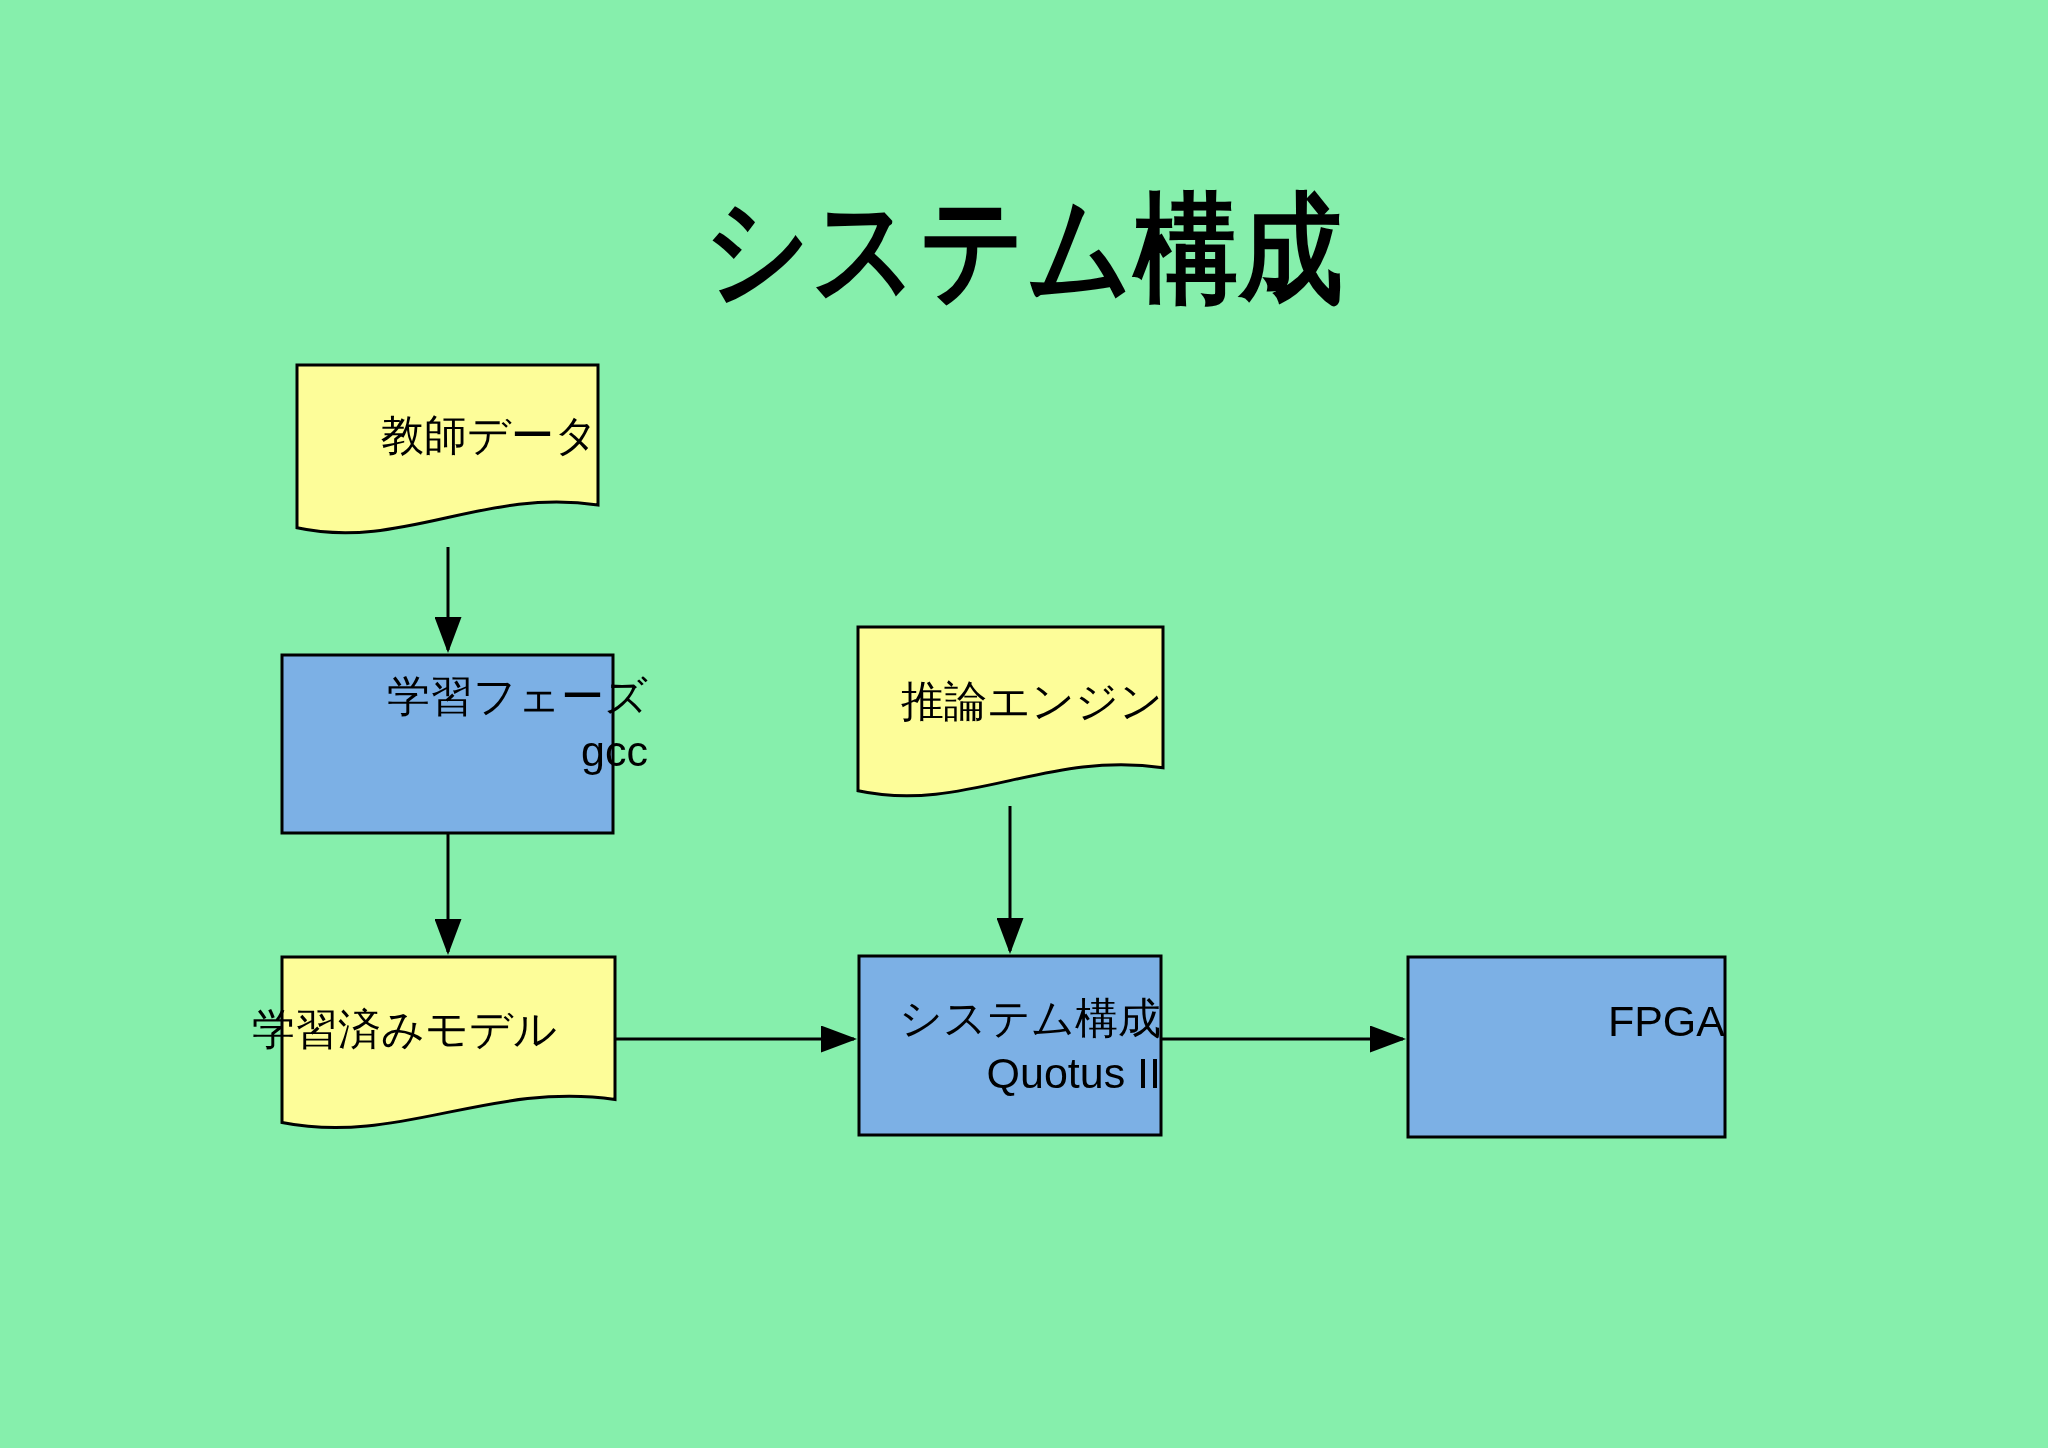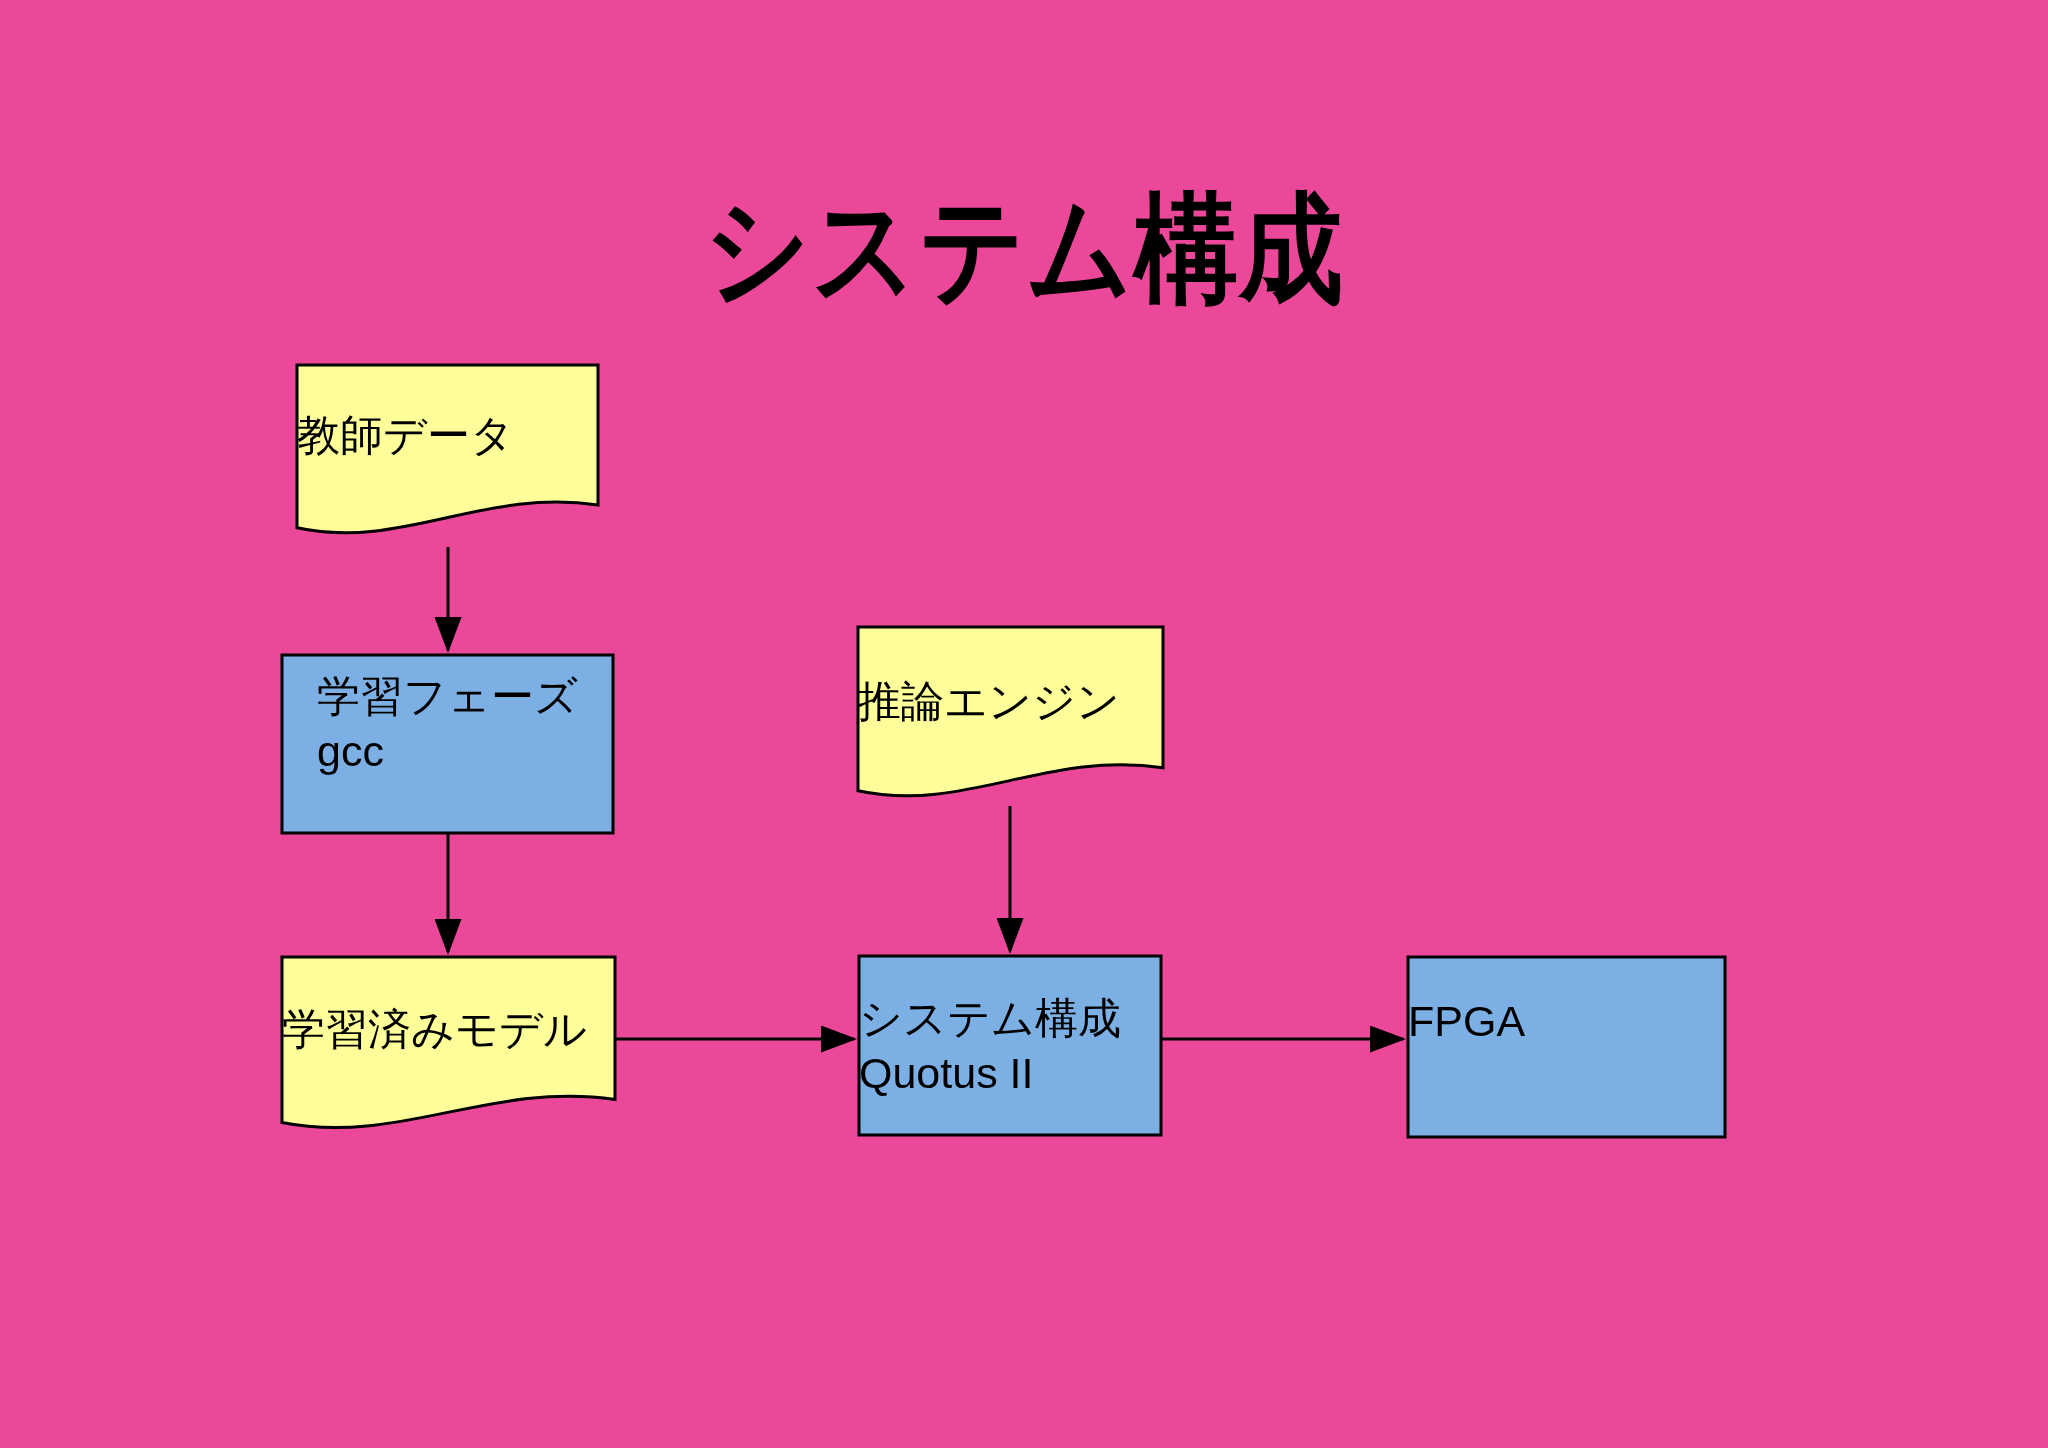--- a/index.html
+++ b/index.html
@@ -4,21 +4,21 @@
 <style>
   html, body {
     margin: 0;
     padding: 0;
     background: #ffffff;
   }
   .canvas {
     position: relative;
     width: 2048px;
     height: 1448px;
-    background: #ec4899;
+    background: #86efac;
     font-family: "Liberation Sans", sans-serif;
     overflow: hidden;
   }
   .slide-title {
     position: absolute;
     top: 170px;
     left: 0;
     width: 100%;
     text-align: center;
     font-size: 104px;
@@ -33,21 +33,21 @@
     position: absolute;
     top: 0;
     left: 0;
     width: 2048px;
     height: 1448px;
   }
   .node-label {
     position: absolute;
     display: flex;
     flex-direction: column;
-    align-items: flex-start;
+    align-items: flex-end;
     justify-content: center;
     color: #000000;
     font-size: 43px;
     line-height: 55px;
     text-align: center;
     white-space: nowrap;
     pointer-events: none;
   }
   .edge-line {
     stroke: #000000;

